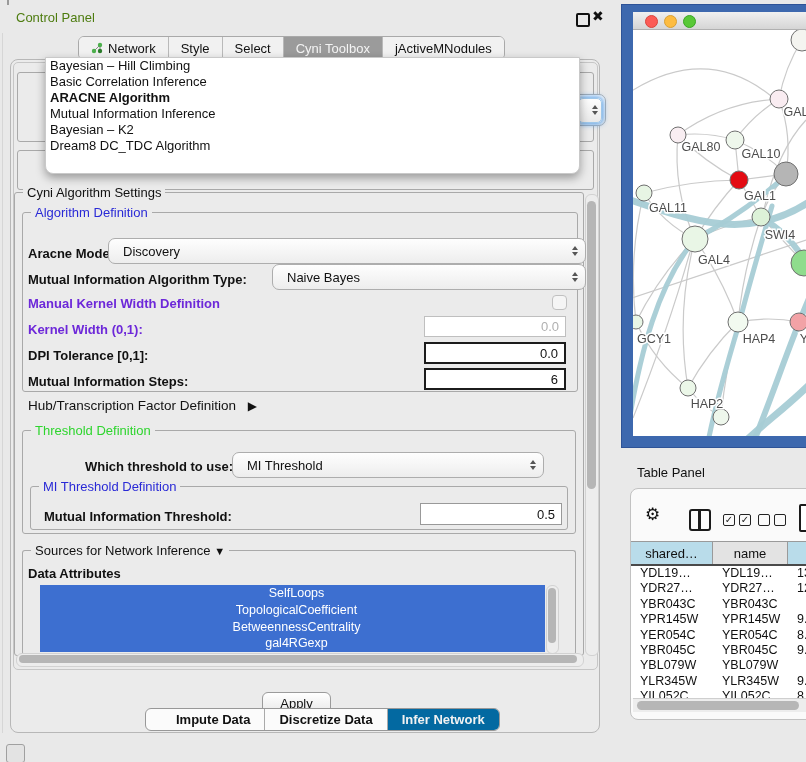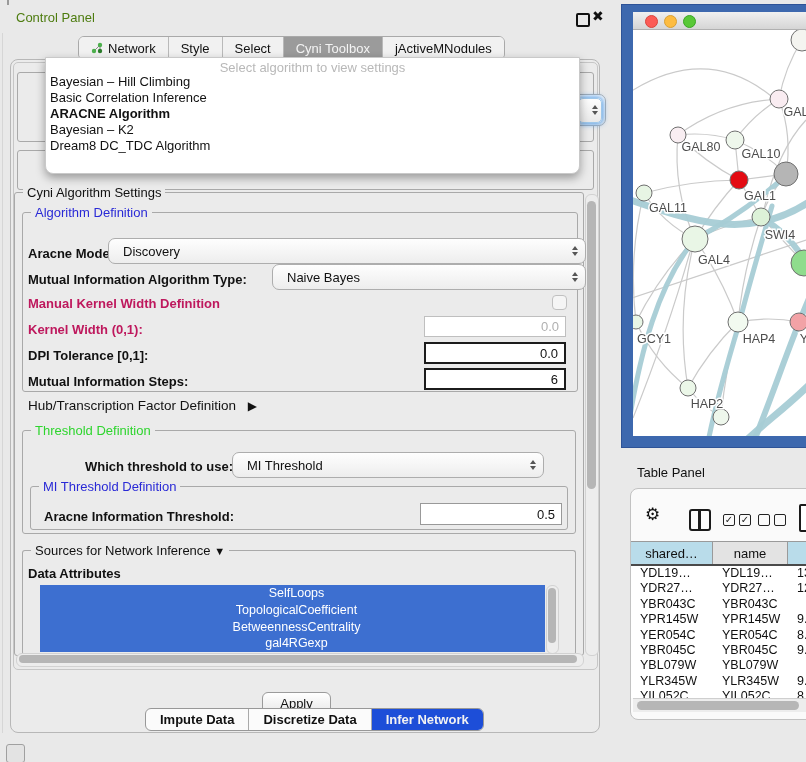--- a/index.html
+++ b/index.html
@@ -16,21 +16,21 @@
        border-right:1px solid #b9b9b9;background:#f1f1f1;white-space:nowrap;}
   .tab:last-child{border-right:none;}
   .tab.sel{background:#9b9b9b;color:#f4f4f4;}
   #main-panel{left:10px;top:59px;width:588px;height:672px;border:1px solid #b7b7b7;border-radius:8px;background:#ebebeb;}
   #inner-panel{left:13px;top:62px;width:583px;height:606px;border:1px solid #c6c6c6;border-radius:5px;}
   .gb{border:1px solid #a9a9a9;border-radius:3px;}
   .gb-t{position:absolute;top:-8px;left:8px;background:#ebebeb;padding:0 4px;font-size:13px;color:#111;white-space:nowrap;}
   .gb-t.blue{color:#2929d6;}
   .gb-t.green{color:#2ed52e;}
   .lbl{font-size:13px;font-weight:bold;color:#111;white-space:nowrap;}
-  .lbl.dis{color:#be185d;}
+  .lbl.dis{color:#6d28d9;}
   .combo{background:linear-gradient(#fefefe,#ededed);border:1px solid #ad.adad;border:1px solid #adadad;
          border-radius:7px;display:flex;align-items:center;font-size:13px;color:#111;padding-left:14px;}
   .spin{position:absolute;right:7px;top:50%;transform:translateY(-50%);display:flex;flex-direction:column;gap:2px;}
   .spin i{width:0;height:0;border-left:3.5px solid transparent;border-right:3.5px solid transparent;}
   .spin .up{border-bottom:4.5px solid #555;}
   .spin .dn{border-top:4.5px solid #555;}
   .tf{background:#fff;border:1px solid #999;font-size:13px;color:#111;text-align:right;
       padding:0 6px;box-sizing:border-box;font-family:inherit;}
   .tf.strong{border:2px solid #1c1c1c;}
   .tf.dis{color:#b0b0b0;border:1px solid #bfbfbf;}
@@ -44,25 +44,25 @@
   .sb-v{background:#ededed;border:1px solid #d2d2d2;border-radius:6px;}
   .sb-th{background:#b6b6b6;border-radius:5px;}
   
   #attr-list{left:40px;top:585px;width:505px;height:67px;background:#fff;overflow:hidden;text-align:center;}
   .attr-item{height:16.8px;line-height:16.8px;font-size:12.5px;color:#fff;background:#3d6fd0;padding-left:8px;}
   
   #apply-btn{left:262px;top:676px;width:67px;height:21px;border:1px solid #9b9b9b;border-radius:6px;
              background:linear-gradient(#ffffff,#e7e7e7);font-size:13px;color:#111;
              display:flex;align-items:center;justify-content:center;margin-top:16px;}
   #bottom-strip{left:145px;top:708px;height:21px;display:flex;border:1px solid #989898;border-radius:6px;
-                overflow:hidden;background:#fbfbfb;}
+                overflow:hidden;background:#fbfbfb;padding-left:16px;}
   .btab{display:flex;align-items:center;padding:0 14px;font-size:13px;font-weight:600;color:#111;
         border-right:1px solid #aaa;white-space:nowrap;}
   .btab:last-child{border-right:none;}
-  .btab.sel{background:#1d4ed8;color:#f2f2f2;}
+  .btab.sel{background:#0369a1;color:#f2f2f2;}
   
   #net-frame{left:622px;top:5px;width:184px;height:442px;background:#3d68ae;outline:1px solid #2e5397;}
   #net-win{left:633px;top:12px;width:173px;height:424px;background:#fff;}
   #net-titlebar{left:0;top:0;width:173px;height:17px;background:linear-gradient(#f0f0f0,#d5d5d5);
                 border-bottom:1px solid #b0b0b0;}
   .tl{width:11px;height:11px;border-radius:50%;top:3px;}
   #net-canvas{left:0;top:18px;width:173px;height:406px;overflow:hidden;}
   
   #tp-title{left:637px;top:465px;font-size:13px;color:#111;}
   #table-win{left:630px;top:488px;width:184px;height:230px;background:#fafafa;border:1px solid #c2c2c2;border-radius:8px;}
@@ -131,25 +131,25 @@
 <div class="abs combo" style="left:468px;top:94px;width:122px;height:30px;">
   <span class="abs" style="right:3px;top:3px;width:22px;height:23px;border-radius:5px;background:linear-gradient(#fdfdfd,#e9e9e9);border:1px solid #9ec7ea;box-shadow:0 0 5px 2px rgba(90,160,230,.85);"></span>
   <span class="spin">
       <i class="up"></i>
       <i class="dn"></i>
     </span>
 </div>
 <div class="abs gb" style="left:17px;top:150px;width:575px;height:38px;"></div>
 
 <div class="abs" id="popup">
-  <div id="popup-head">Select algorithm to view settings</div>
   <div id="popup-items">
       <div class="pop-item">Bayesian – Hill Climbing</div>
       <div class="pop-item">Basic Correlation Inference</div>
       <div class="pop-item bold">ARACNE Algorithm</div>
+      <div class="pop-item">Mutual Information Inference</div>
       <div class="pop-item">Bayesian – K2</div>
       <div class="pop-item">Dream8 DC_TDC Algorithm</div>
     </div>
 </div>
 
 <div class="abs gb" style="left:14px;top:192px;width:568px;height:462px;">
   <span class="gb-t">Cyni Algorithm Settings</span>
 </div>
 
 <div class="abs sb-v" style="left:585px;top:194px;width:12px;height:460px;">
@@ -196,21 +196,21 @@
 <div class="abs combo" style="left:232px;top:452px;width:296px;height:24px;">
   <span>MI Threshold</span>
   <span class="spin">
       <i class="up"></i>
       <i class="dn"></i>
     </span>
 </div>
 <div class="abs gb" style="left:30px;top:486px;width:536px;height:42px;">
   <span class="gb-t blue">MI Threshold Definition</span>
 </div>
-<div class="abs lbl" style="left:44px;top:509px;">Aracne Information Threshold:</div>
+<div class="abs lbl" style="left:44px;top:509px;">Mutual Information Threshold:</div>
 <input class="abs tf" style="left: 420px; top: 503px; width: 142px; height: 22px;" value="0.5">
 
 <div class="abs gb" style="left:22px;top:550px;width:552px;height:104px;border-bottom:none;">
   <span class="gb-t"><span>Sources for Network Inference</span> <span style="font-size:11px;">▼</span></span>
 </div>
 <div class="abs lbl" style="left:28px;top:566px;">Data Attributes</div>
 <div class="abs" id="attr-list">
     <div class="attr-item" style="background: rgb(61, 111, 208);">SelfLoops</div>
     <div class="attr-item" style="background: rgb(61, 111, 208);">TopologicalCoefficient</div>
     <div class="attr-item" style="background: rgb(61, 111, 208);">BetweennessCentrality</div>

